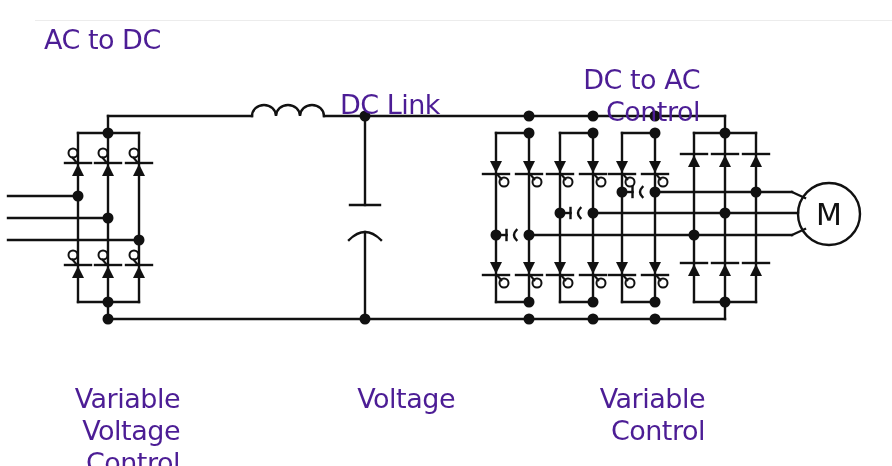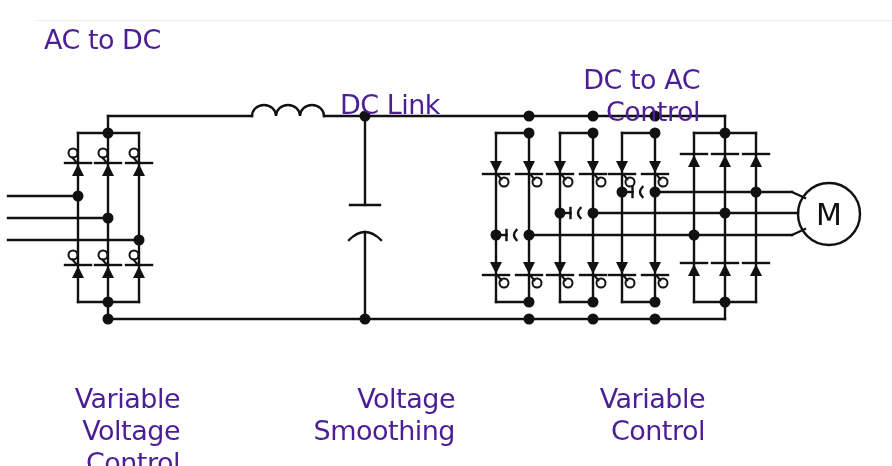--- a/index.html
+++ b/index.html
@@ -267,18 +267,17 @@
   <div>Control</div>
 </div>
 
 <div class="lbl c" style="left:30px; top:343px; width:150px;">
   <div>Variable</div>
   <div>Voltage</div>
   <div>Control</div>
 </div>
 <div class="lbl c" style="left:285px; top:343px; width:170px;">
   <div>Voltage</div>
-  <div>Smoothing</div>
 </div>
 <div class="lbl c" style="left:545px; top:343px; width:160px;">
   <div>Variable</div>
   <div>Control</div>
 </div>
 
 </body></html>

